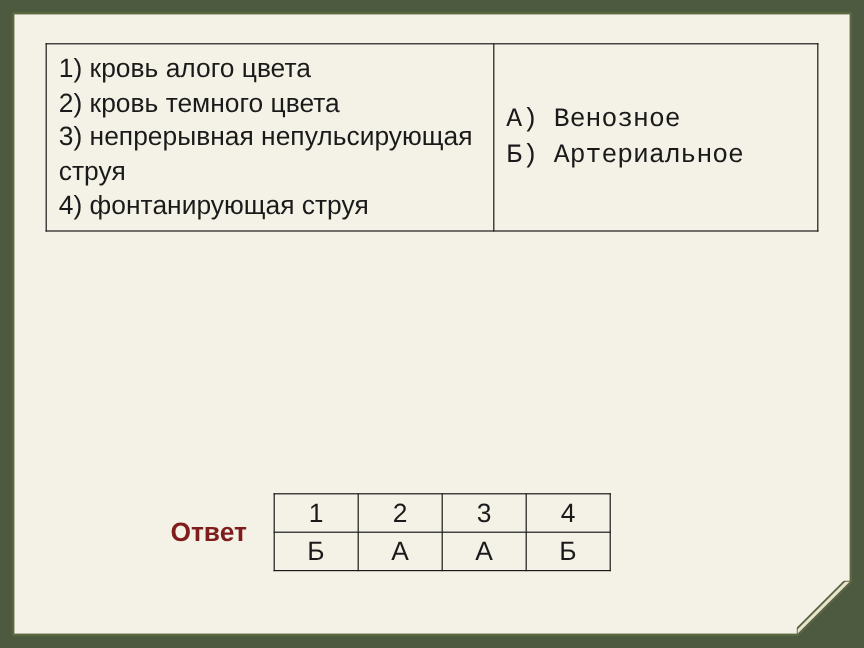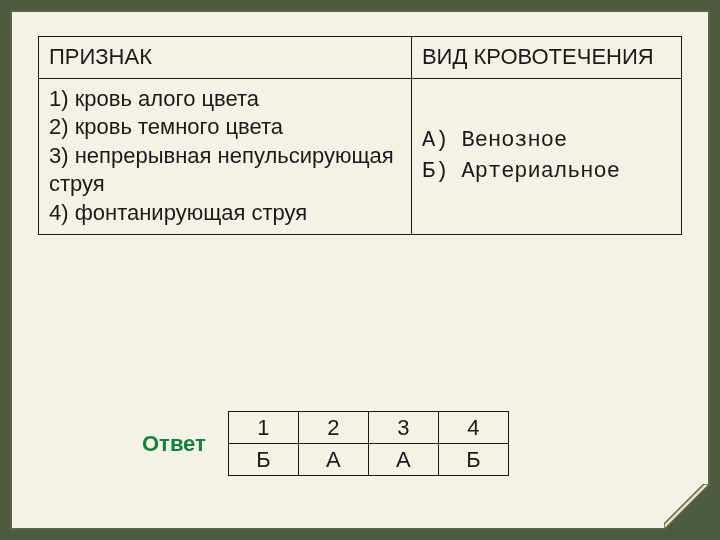--- a/index.html
+++ b/index.html
@@ -57,21 +57,21 @@
     position: absolute;
     left: 130px;
     bottom: 52px;
     display: flex;
     align-items: center;
     gap: 22px;
   }
   .answer-label {
     font-size: 22px;
     font-weight: bold;
-    color: #15803d;
+    color: #7f1d1d;
   }
   table.ans {
     border-collapse: collapse;
   }
   table.ans td {
     border: 1.5px solid #1a1a1a;
     width: 70px;
     height: 32px;
     text-align: center;
     font-size: 22px;
@@ -89,24 +89,20 @@
 </style>
 </head>
 <body>
 
 <div class="outer-frame">
   <div class="inner-frame">
 
 
     <table class="match">
       <tbody>
-          <tr>
-        <td class="thcell col-left">ПРИЗНАК</td>
-        <td class="thcell col-right">ВИД КРОВОТЕЧЕНИЯ</td>
-      </tr>
       <tr>
         <td class="col-left"><span style="white-space:pre-line;">1) кровь алого цвета
 2) кровь темного цвета
 3) непрерывная непульсирующая струя
 4) фонтанирующая струя</span></td>
         <td class="col-right" style="vertical-align:middle;"><span style="white-space:pre-line;font-family:Liberation Mono, monospace;">А) Венозное
 Б) Артериальное</span></td>
       </tr>
     </tbody>
       </table>

